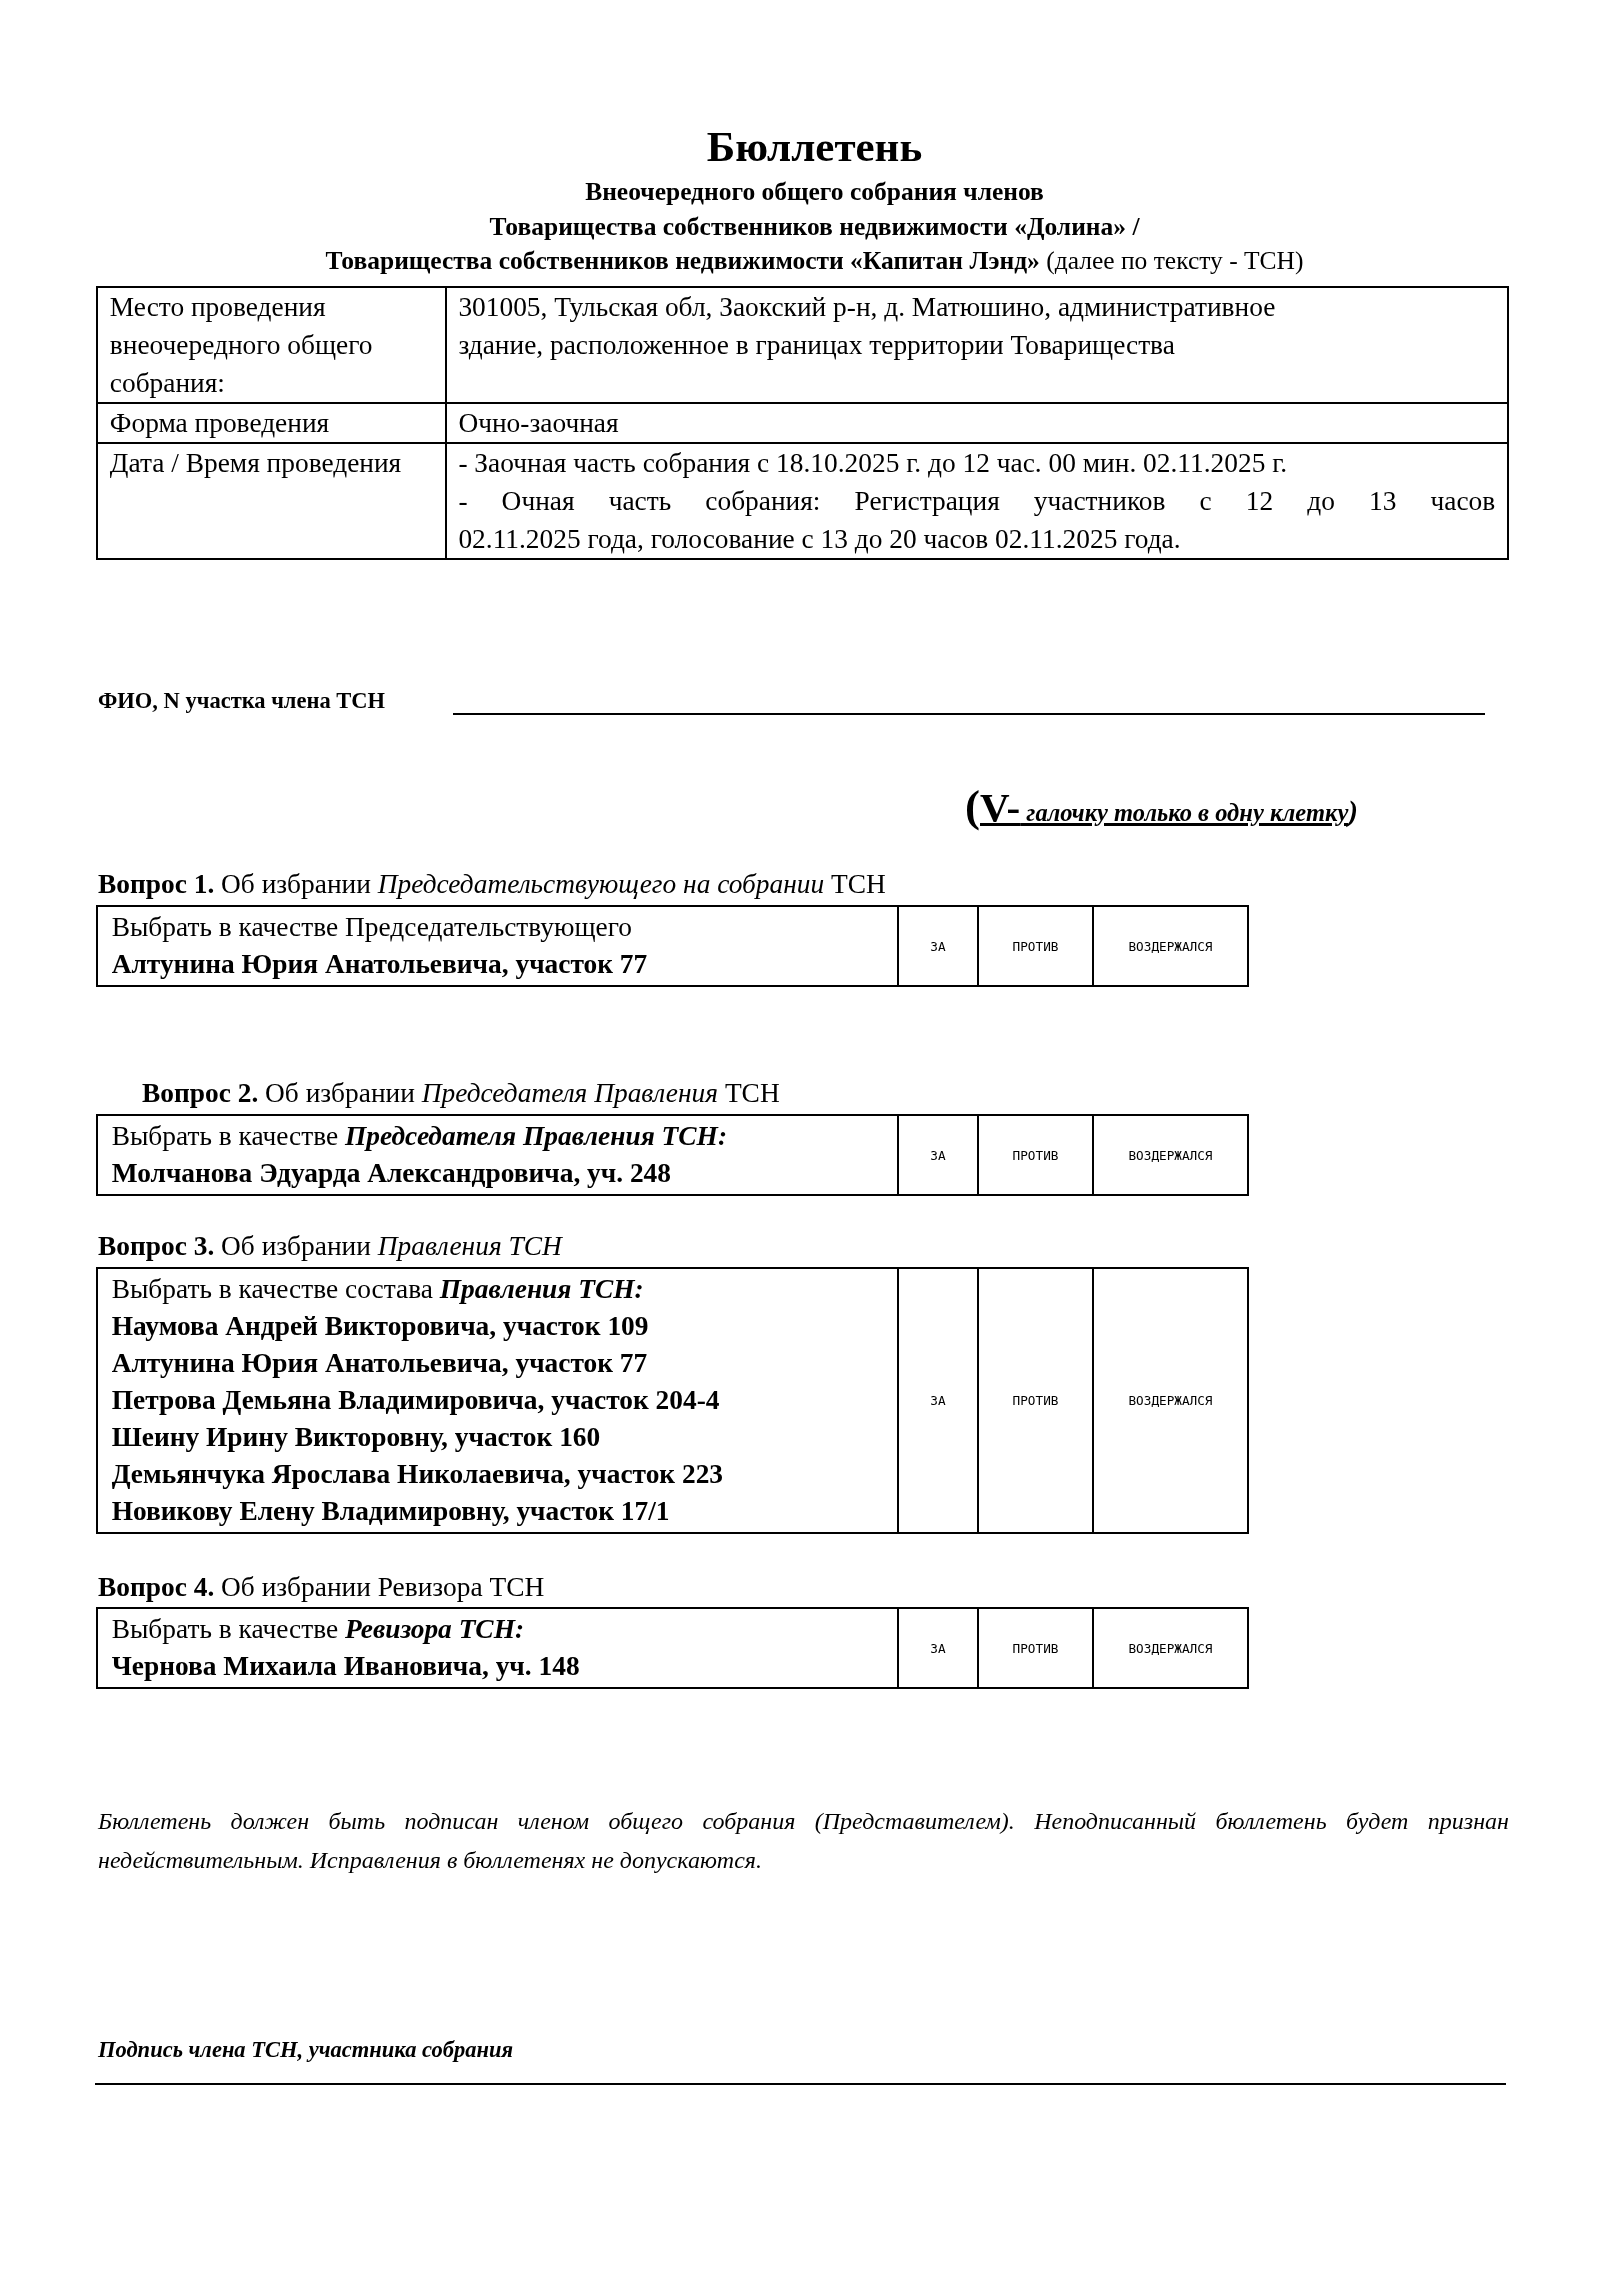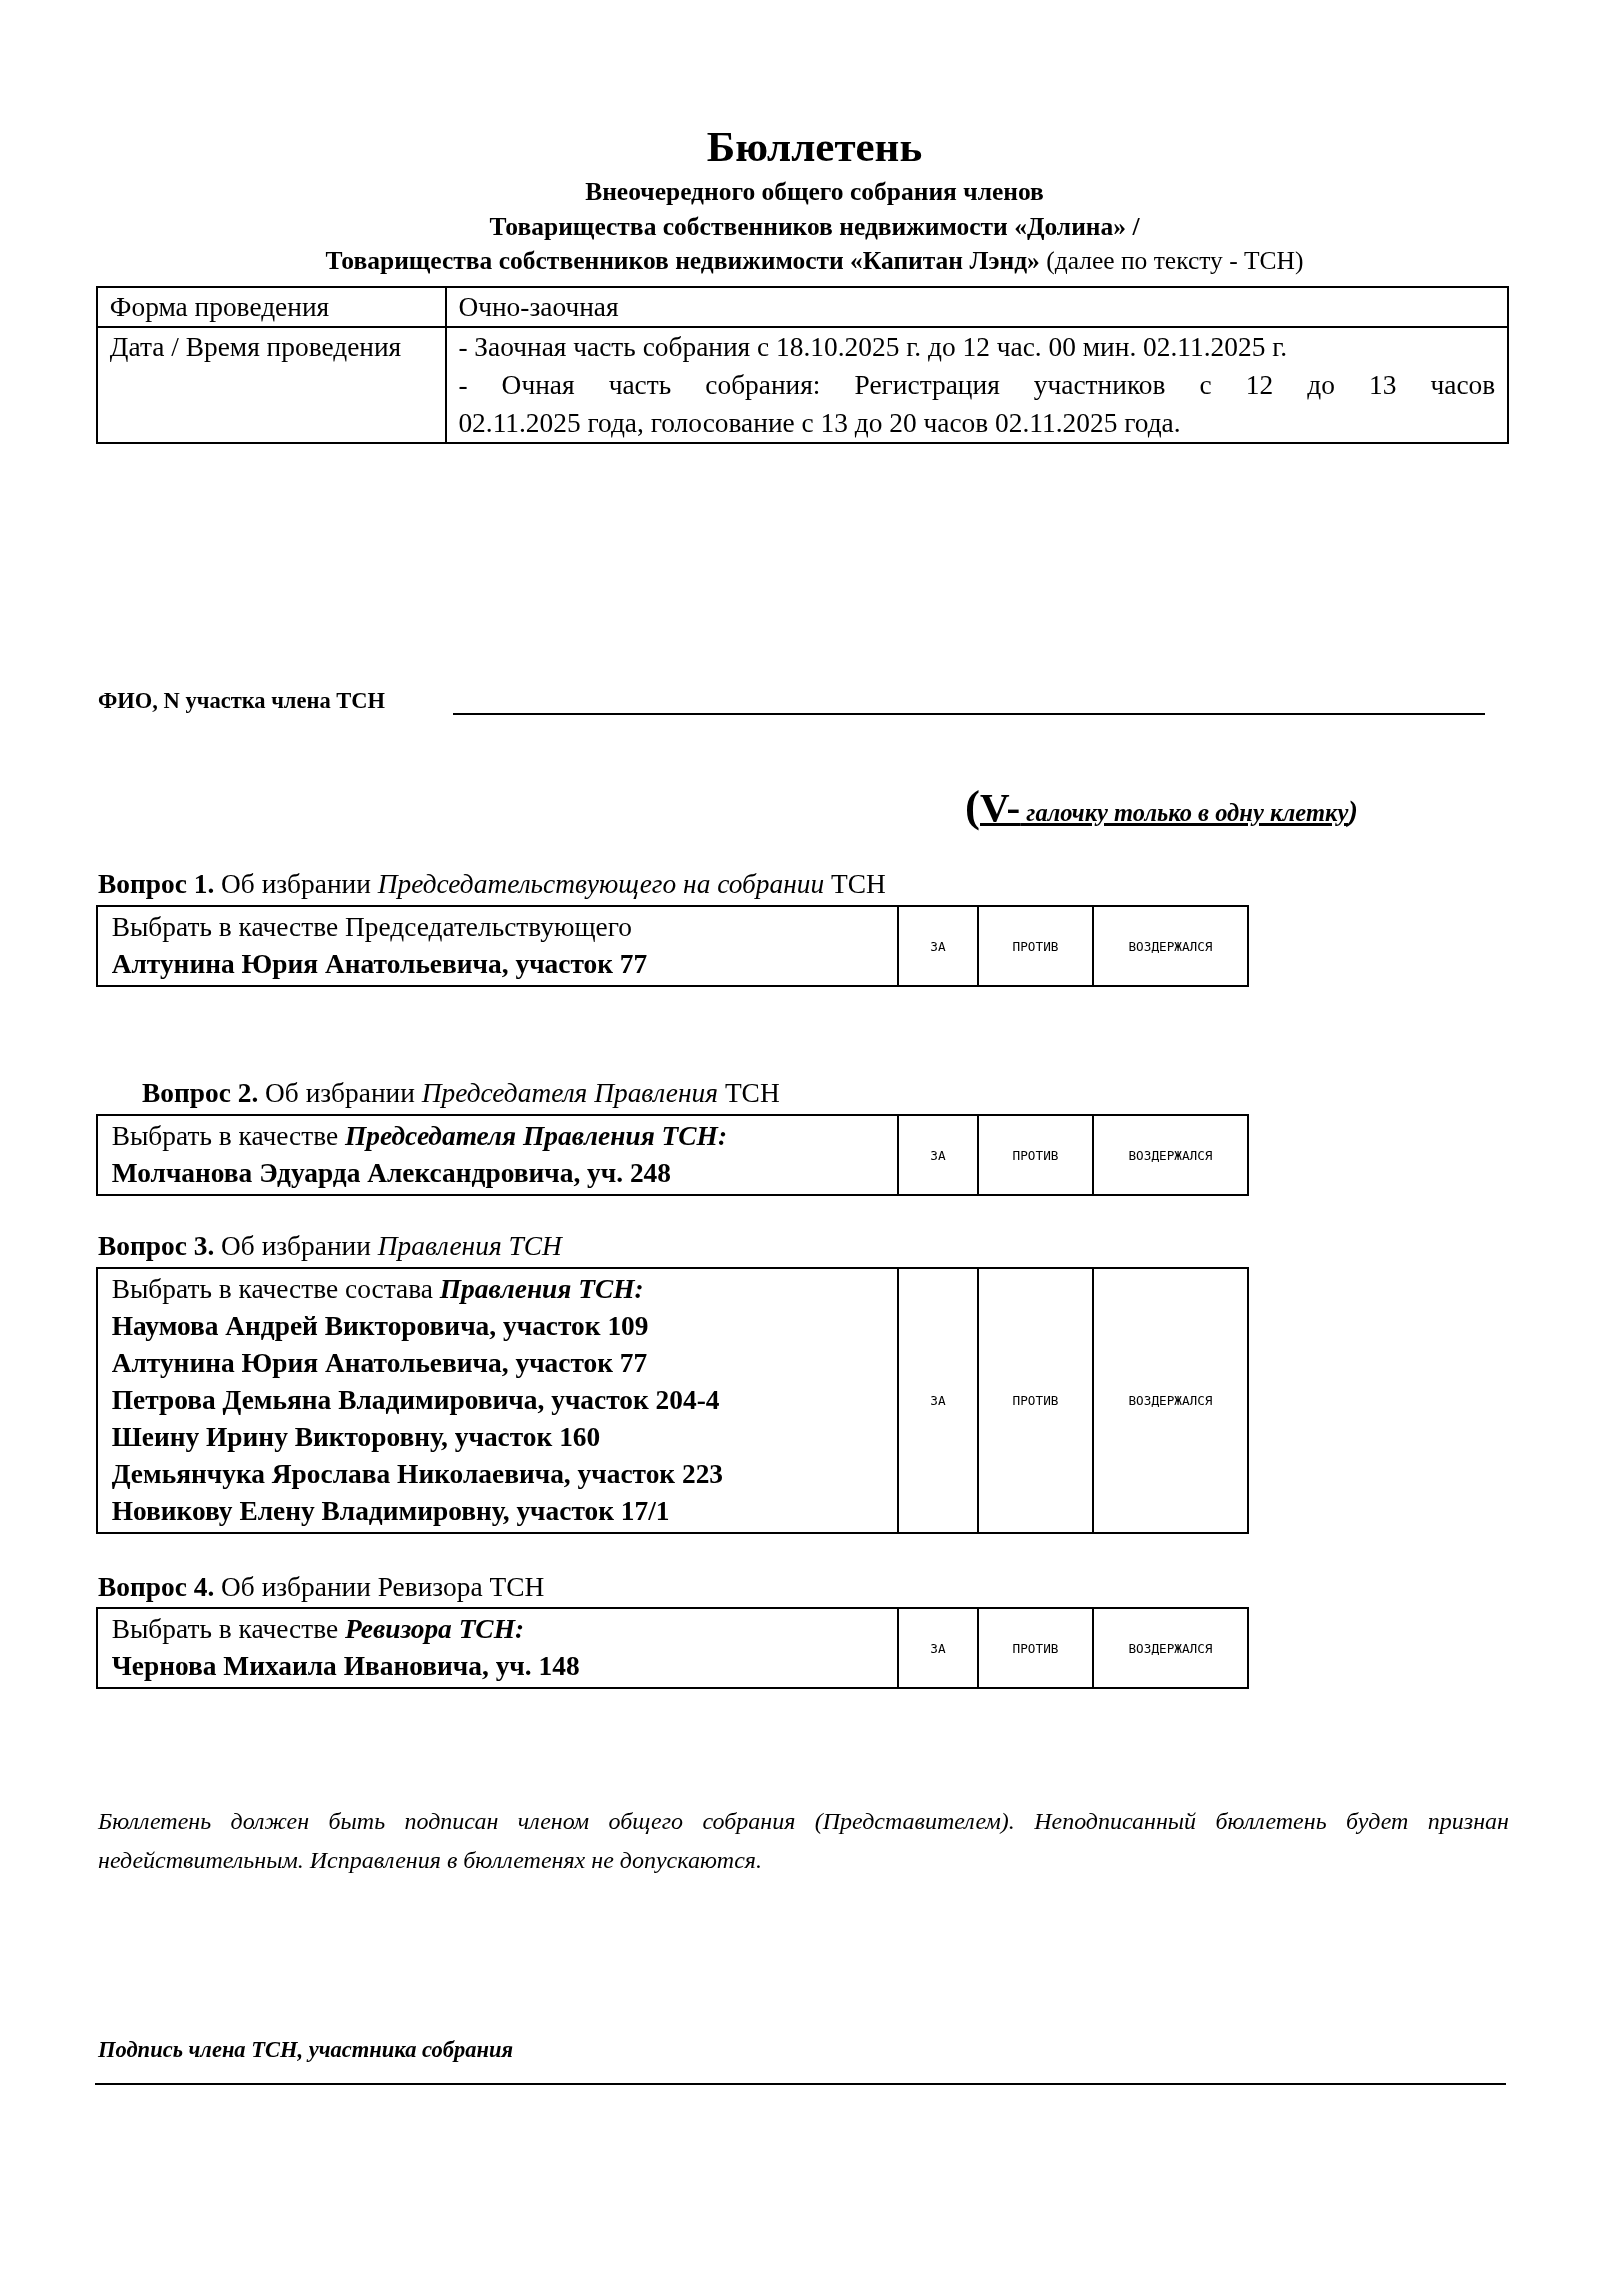--- a/index.html
+++ b/index.html
@@ -54,20 +54,27 @@
 </head>
 <body>
 
 <div class="abs center title">Бюллетень</div>
 <div class="abs center sub" style="top:176px;">Внеочередного общего собрания членов</div>
 <div class="abs center sub" style="top:211px;">Товарищества собственников недвижимости «Долина» /</div>
 <div class="abs center sub" style="top:245px;"><span>Товарищества собственников недвижимости «Капитан Лэнд»</span><span class="normal"> (далее по тексту - ТСН)</span></div>
 
 <table class="info">
   <tbody>
+      <tr class="r1">
+    <td class="lab">Место проведения внеочередного общего собрания:</td>
+    <td class="val">
+      <span class="line">301005, Тульская обл, Заокский р-н, д. Матюшино, административное</span>
+      <span class="line">здание, расположенное в границах территории Товарищества</span>
+    </td>
+  </tr>
   <tr class="r2">
     <td class="lab">Форма проведения</td>
     <td class="val">Очно-заочная</td>
   </tr>
   <tr class="r3">
     <td class="lab">Дата / Время проведения</td>
     <td class="val">
       <span class="line">- Заочная часть собрания с 18.10.2025 г. до 12 час. 00 мин. 02.11.2025 г.</span>
       <span class="line justify-last">- Очная часть собрания: Регистрация участников с 12 до 13 часов</span>
       <span class="line">02.11.2025 года, голосование с 13 до 20 часов 02.11.2025 года.</span>

